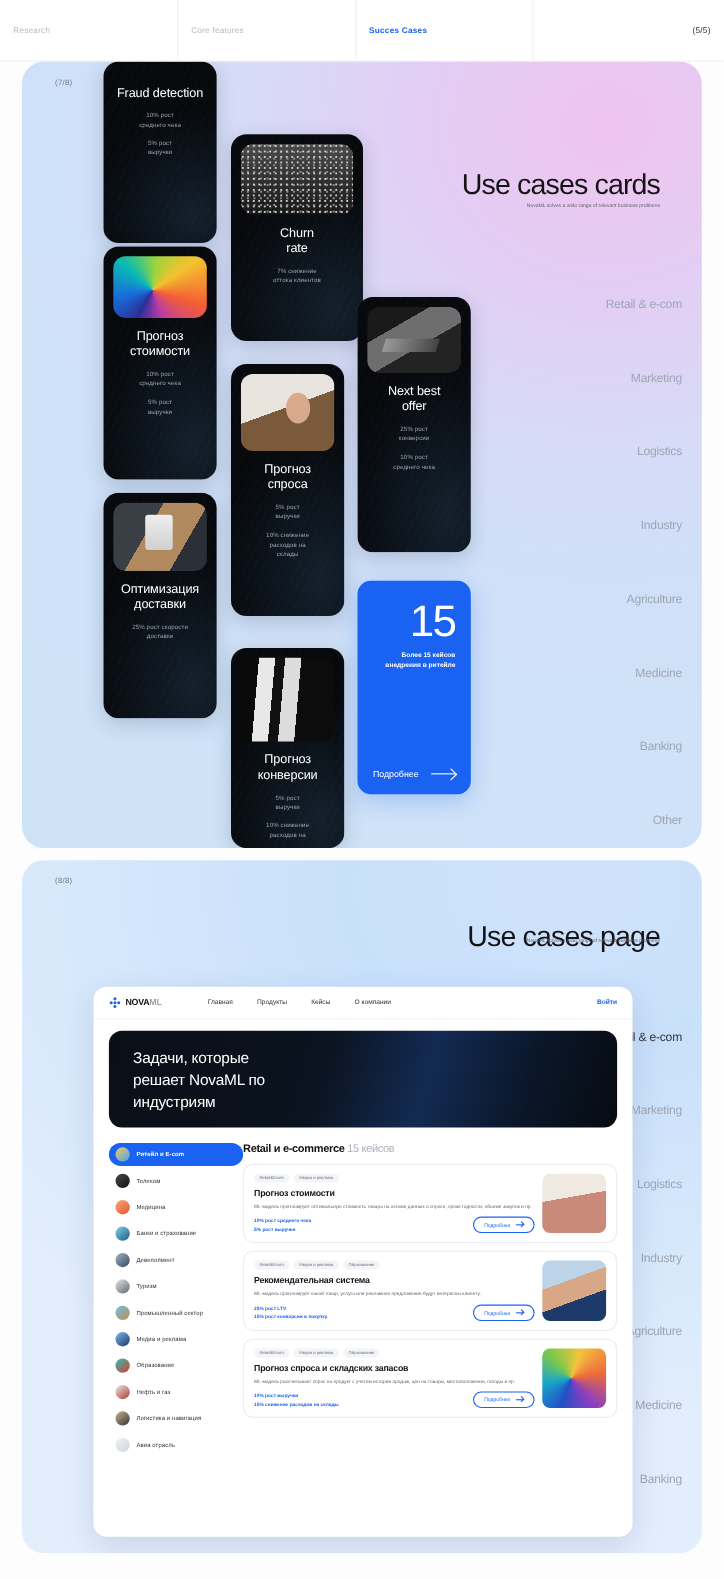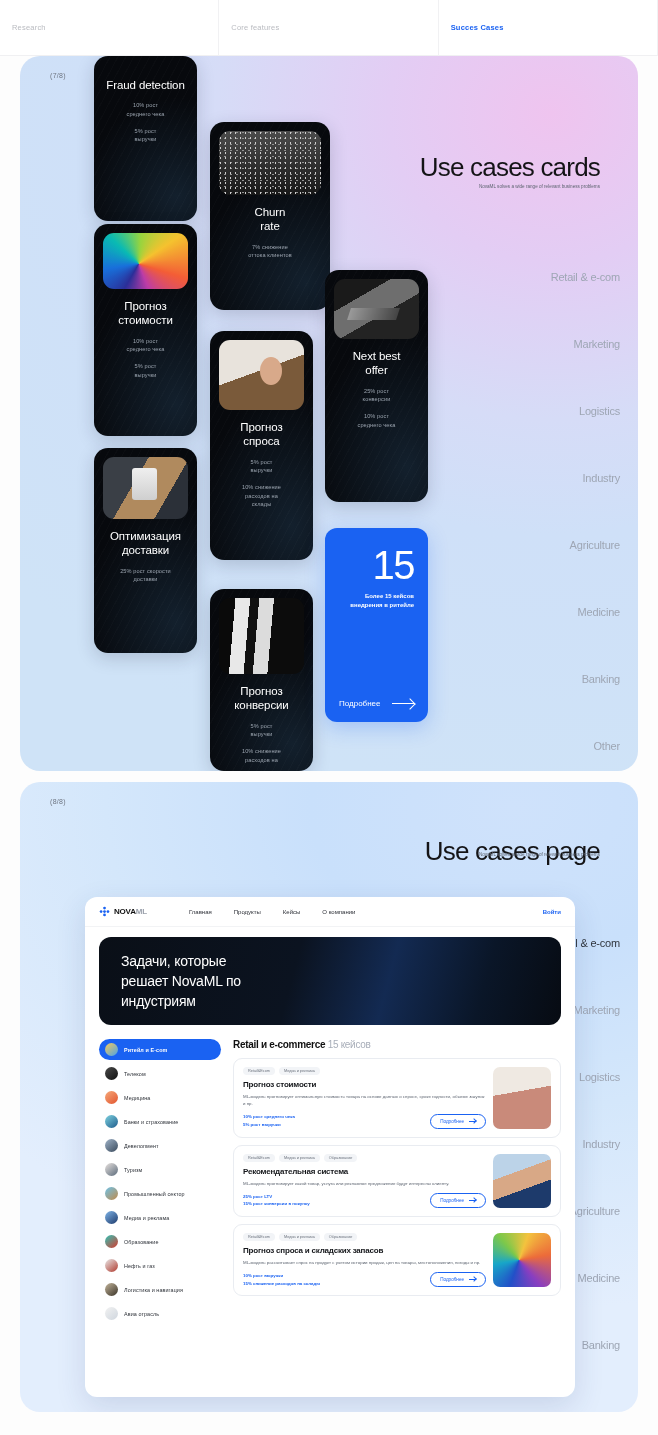--- a/index.html
+++ b/index.html
@@ -151,21 +151,21 @@
 
   .hero {
     margin: 10px 14px 0 14px; height: 88px; border-radius: 12px; position: relative;
     overflow:hidden;
     background: linear-gradient(105deg,#0a0f17 0%, #0b1320 42%, #132a52 62%, #0a1628 82%, #070b12 100%);
     display:flex; align-items:center;
   }
   .hero h2 { color:#fff; font-size:14px; font-weight:400; line-height:1.45;
     padding-left: 22px; letter-spacing:-.2px; }
 
-  .body { display:flex; padding: 14px 14px 0 14px; gap: 12px; }
+  .body { display:flex; padding: 14px 14px 0 14px; }
   .side { width: 122px; }
   .side-item { display:flex; align-items:center; gap:6px; padding:4px 6px;
     border-radius: 14px; margin-bottom: 3px; }
   .side-item.active { background:#1a62f2; }
   .side-item .av { width:13px;height:13px;border-radius:50%; flex:none;}
   .side-item span { font-size:5.4px; color:#2d3138; letter-spacing:.1px;}
   .side-item.active span { color:#fff; font-weight:700;}
 
   .cases { flex:1; }
   .cases-head { font-size:10px; color:#111; font-weight:700; margin-bottom:8px; letter-spacing:-.3px;}
@@ -198,20 +198,23 @@
 
   <div class="topnav">
     <div class="cell">
         <span>Research</span>
       </div>
     <div class="cell">
         <span>Core features</span>
       </div>
     <div class="cell active">
         <span>Succes Cases</span>
+      </div>
+    <div class="cell counter">
+        <span>(5/5)</span>
       </div>
   </div>
 
   <div class="section" id="sec-cards">
     <div class="frame-badge">(7/8)</div>
     <div class="frame-title">Use cases cards</div>
     <div class="frame-sub">NovaML solves a wide range of relevant business problems</div>
 
     <div class="rail" id="rail-1">
       <div class="rail-item">Retail &amp; e-com</div>

